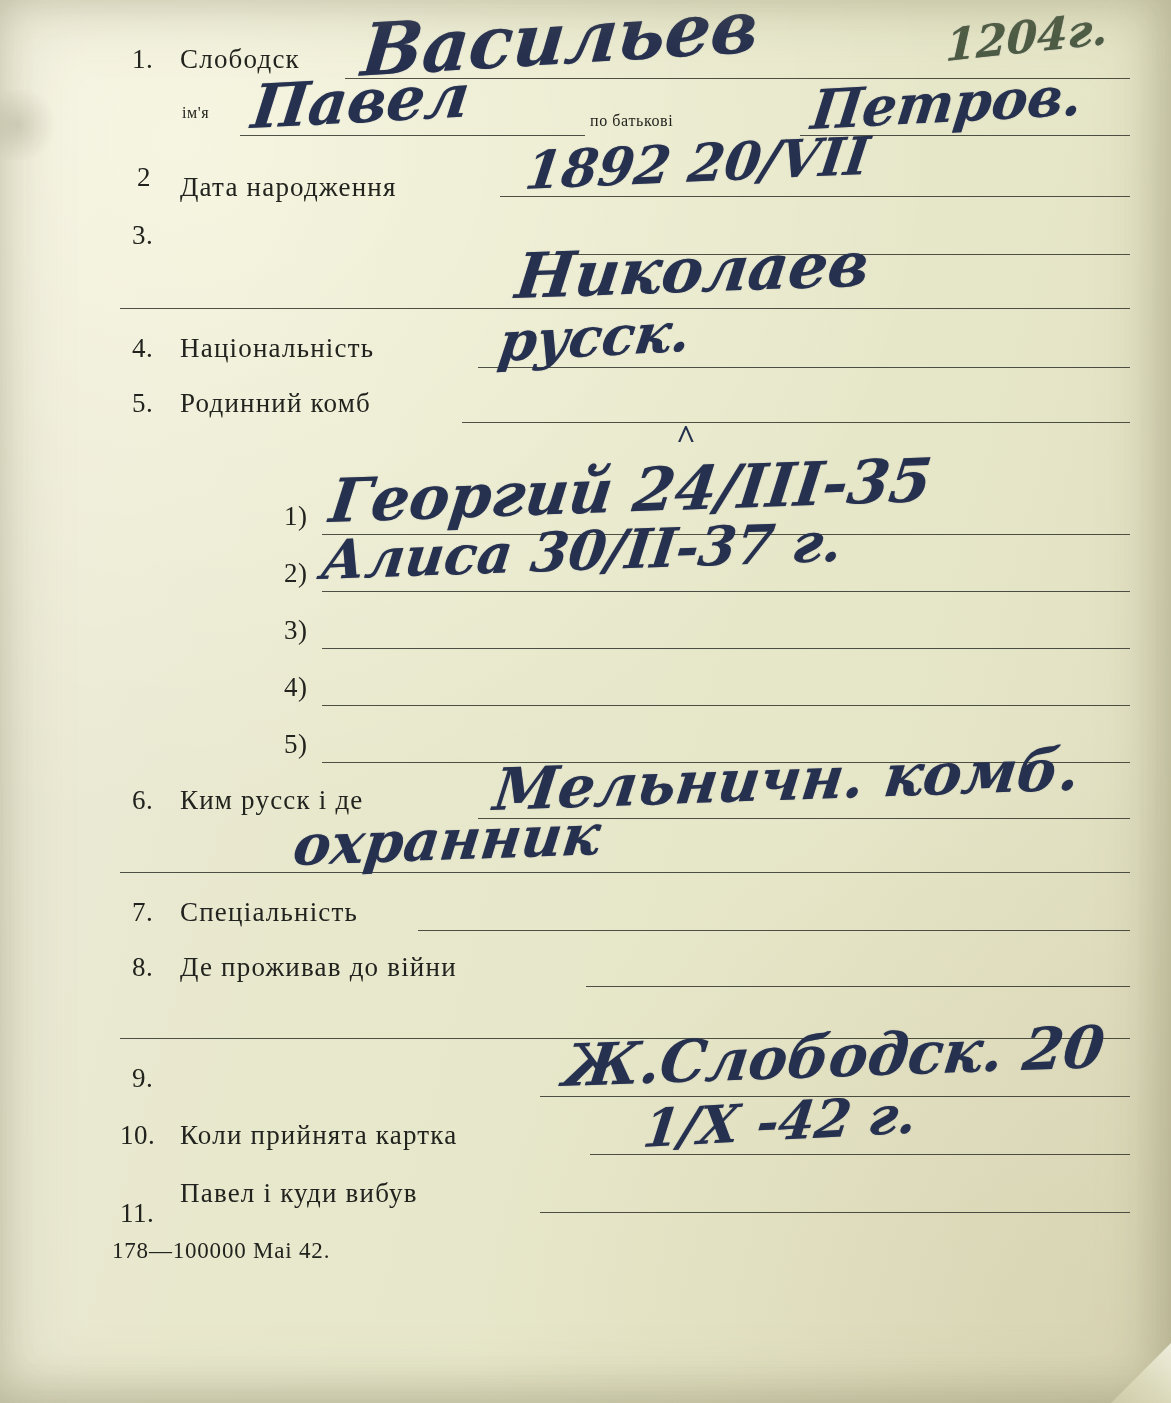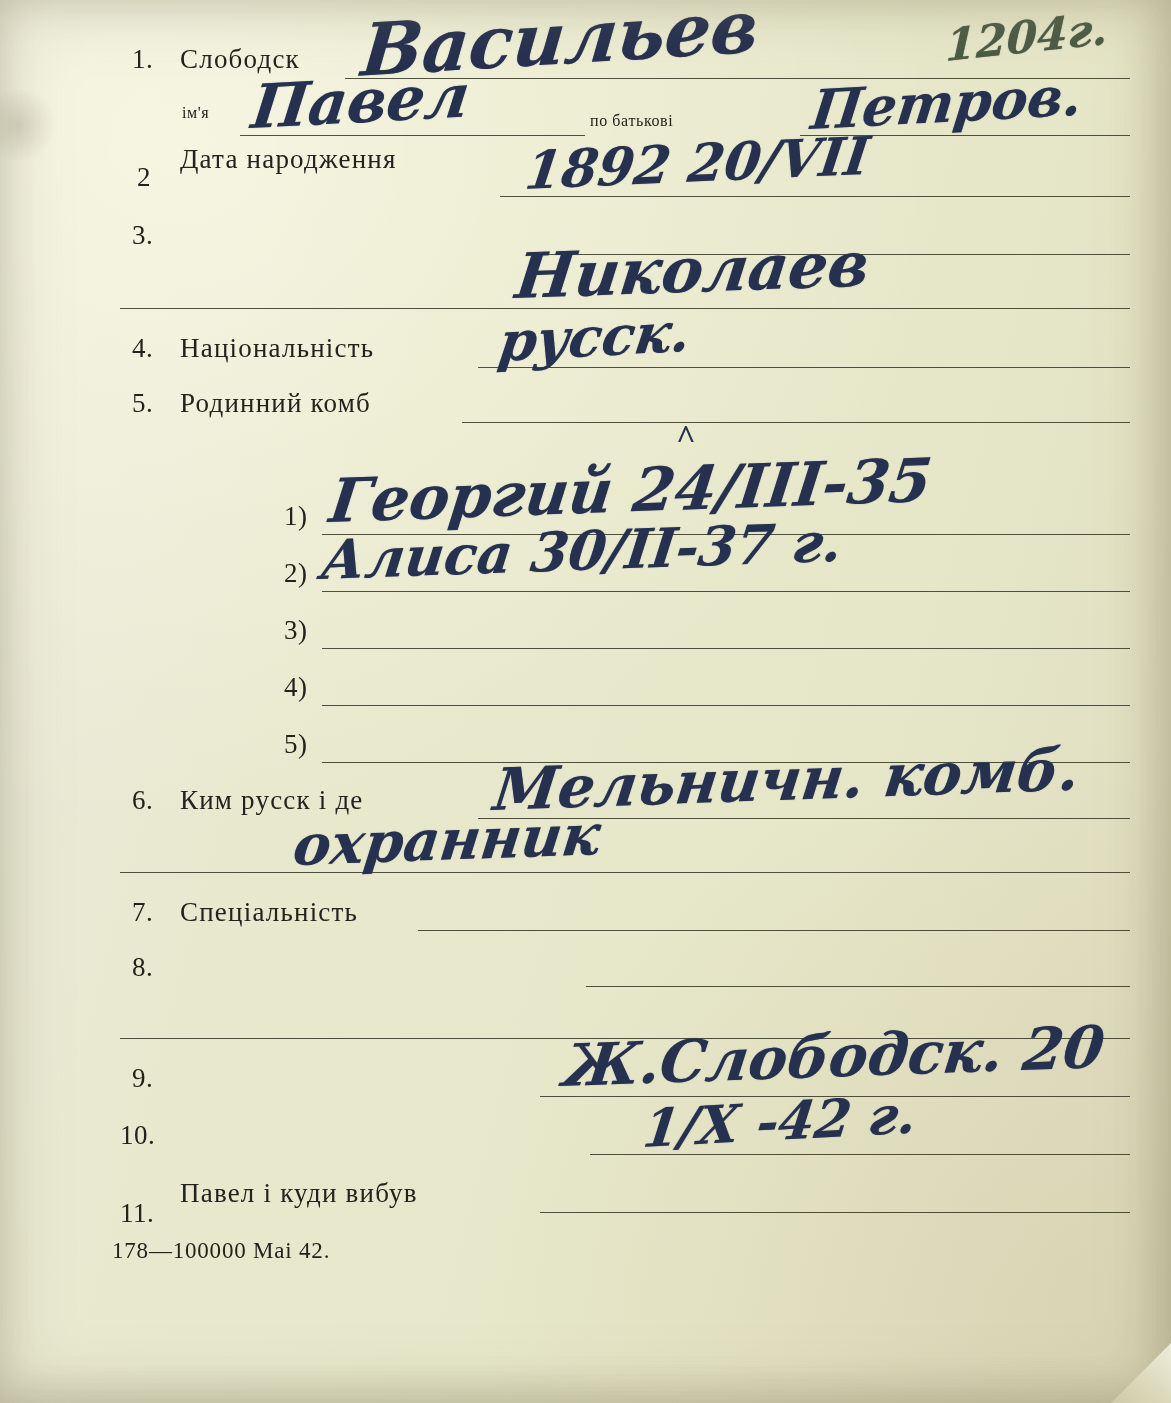--- a/index.html
+++ b/index.html
@@ -117,21 +117,21 @@
 
   <div class="printed small" style="left:182px; top:104px;">ім'я</div>
   <div class="rule" style="left:240px; top:135px; width:345px;"></div>
   <div class="hand" style="left:248px; top:72px; font-size:60px; transform:rotate(-3deg) skewX(-10deg);">Павел</div>
 
   <div class="printed small" style="left:590px; top:112px;">по батькові</div>
   <div class="rule" style="left:800px; top:135px; width:330px;"></div>
   <div class="hand" style="left:808px; top:78px; font-size:54px; transform:rotate(-3deg) skewX(-10deg);">Петров.</div>
 
   <div class="num" style="left:137px; top:162px;">2</div>
-  <div class="printed" style="left:180px; top:144px;">Дата народження</div>
+  <div class="printed" style="left:180px; top:172px;">Дата народження</div>
   <div class="rule" style="left:500px; top:196px; width:630px;"></div>
   <div class="hand" style="left:522px; top:140px; font-size:52px; transform:rotate(-2.5deg) skewX(-10deg);">1892  20/VII</div>
 
   <div class="num" style="left:132px; top:220px;">3.</div>
   <div class="rule" style="left:530px; top:254px; width:600px;"></div>
   <div class="rule" style="left:120px; top:308px; width:1010px;"></div>
   <div class="hand" style="left:512px; top:240px; font-size:62px; transform:rotate(-2deg) skewX(-9deg);">Николаев</div>
 
   <div class="num" style="left:132px; top:333px;">4.</div>
   <div class="printed" style="left:180px; top:333px;">Національність</div>
@@ -166,28 +166,30 @@
   <div class="rule" style="left:478px; top:818px; width:652px;"></div>
   <div class="rule" style="left:120px; top:872px; width:1010px;"></div>
   <div class="hand" style="left:490px; top:756px; font-size:58px; transform:rotate(-2deg) skewX(-9deg);">Мельничн. комб.</div>
   <div class="hand" style="left:290px; top:812px; font-size:56px; transform:rotate(-2deg) skewX(-9deg);">охранник</div>
 
   <div class="num" style="left:132px; top:897px;">7.</div>
   <div class="printed" style="left:180px; top:897px;">Спеціальність</div>
   <div class="rule" style="left:418px; top:930px; width:712px;"></div>
 
   <div class="num" style="left:132px; top:952px;">8.</div>
+  <div class="printed" style="left:180px; top:952px;">Де проживав до війни</div>
   <div class="rule" style="left:586px; top:986px; width:544px;"></div>
   <div class="rule" style="left:120px; top:1038px; width:1010px;"></div>
 
   <div class="num" style="left:132px; top:1063px;">9.</div>
   <div class="rule" style="left:540px; top:1096px; width:590px;"></div>
   <div class="hand" style="left:560px; top:1032px; font-size:58px; transform:rotate(-2deg) skewX(-9deg);">Ж.Слободск. 20</div>
 
   <div class="num" style="left:120px; top:1120px;">10.</div>
+  <div class="printed" style="left:180px; top:1120px;">Коли прийнята картка</div>
   <div class="rule" style="left:590px; top:1154px; width:540px;"></div>
   <div class="hand" style="left:640px; top:1098px; font-size:52px; transform:rotate(-3deg) skewX(-10deg);">1/X -42 г.</div>
 
   <div class="num" style="left:120px; top:1178px;margin-top:20px;">11.</div>
   <div class="printed" style="left:180px; top:1178px;">Павел і куди вибув</div>
   <div class="rule" style="left:540px; top:1212px; width:590px;"></div>
 
   <div class="footer-code" style="left:112px; top:1238px;">178—100000 Mai 42.</div>
 
   <div class="edge-shadow"></div>

